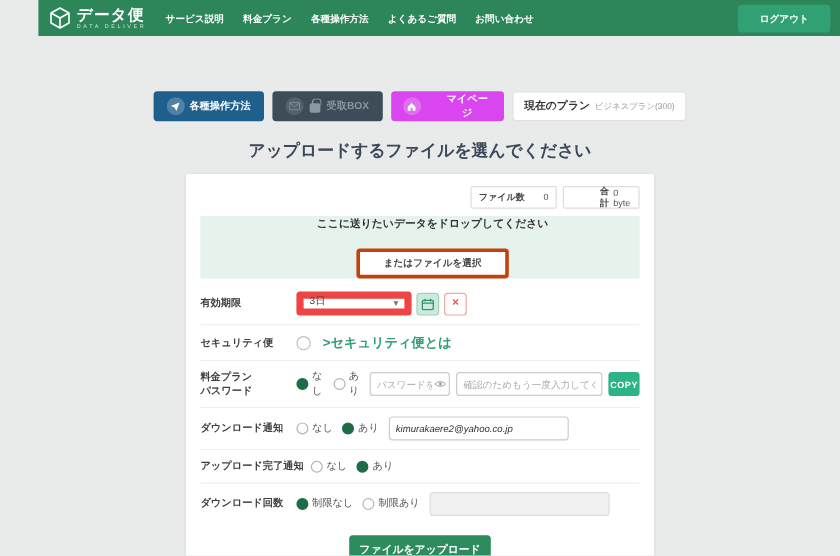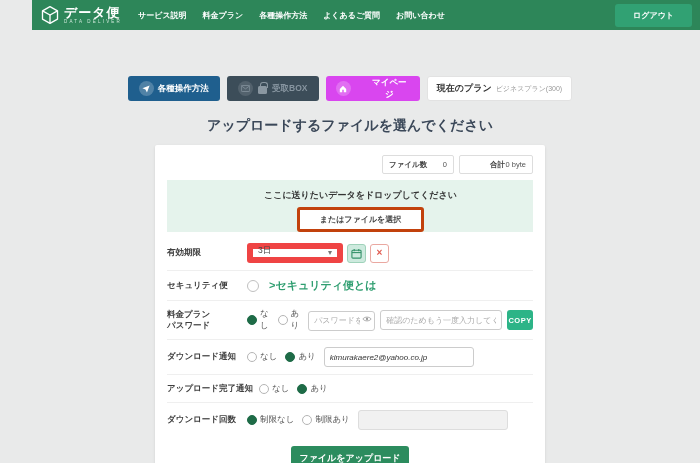--- a/index.html
+++ b/index.html
@@ -32,25 +32,25 @@
   .plan-value { font-size:7px; color:#999; }
 
   
   .page-title { text-align:center; font-size:14px; font-weight:bold; color:#3b4859; margin-top:16px; }
 
   
   .card { width:390px; margin:10px auto 0; background:#fff; border-radius:2px; box-shadow:0 1px 3px rgba(0,0,0,.10); padding:10px 12px 10px; }
 
   .stats { display:flex; justify-content:flex-end; gap:5px; }
   .stat-box { border:1px solid #ddd; border-radius:2px; height:19px; display:flex; align-items:center; justify-content:space-between; padding:0 6px; font-size:7.5px; }
-  .stat-box.files { width:72px; } .stat-box.total { width:74px;padding-left:30px; }
+  .stat-box.files { width:72px; } .stat-box.total { width:64px;padding-left:30px; }
   .stat-label { font-weight:bold; color:#444; }
   .stat-value { color:#555; }
 
-  .dropzone { margin-top:6px; background:#e5f3ec; height:52px; display:flex; flex-direction:column; align-items:center; justify-content:flex-end; gap:5px;padding-left:21px; }
+  .dropzone { margin-top:6px; background:#e5f3ec; height:52px; display:flex; flex-direction:column; align-items:center; justify-content:space-between; gap:5px;padding-left:21px; }
   .drop-msg { font-size:9px; font-weight:bold; color:#333; }
   .select-file-btn { background:#fff; border:3px solid #c2410c; border-radius:3px; font-size:8px; font-weight:bold; color:#444; padding:4px 20px; cursor:pointer; }
 
   .form { margin-top:4px; }
   .form-row { display:flex; align-items:center; border-bottom:1px solid #efefef; padding:7px 0; min-height:28px; }
   .form-row:last-of-type { border-bottom:none; }
   .f-label { width:80px; font-size:8.5px; font-weight:bold; color:#3f3f3f; line-height:1.3; flex:none; }
   .radio { width:10px; height:10px; border:1px solid #b5b5b5; border-radius:50%; background:#fff; display:inline-block; flex:none; cursor:pointer; }
   .radio.checked { border-color:#1e6b47; background:#1e6b47; box-shadow:inset 0 0 0 1.5px #fff0; }
   .radio-lbl { font-size:8.5px; color:#555; margin:0 8px 0 3px; }

